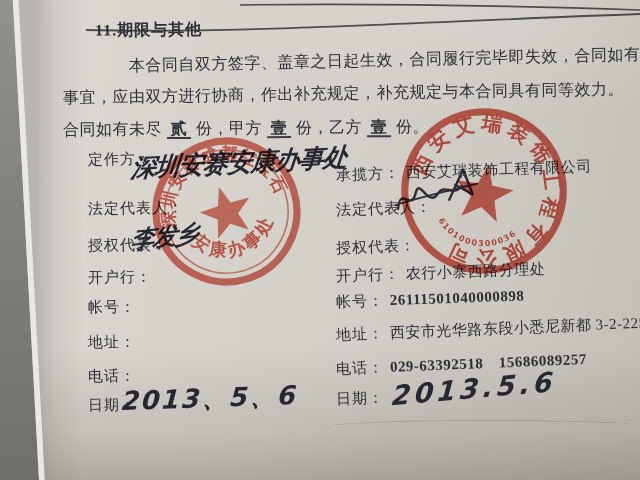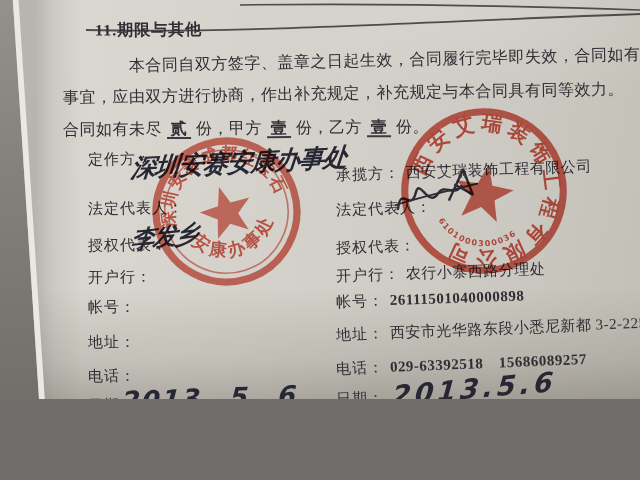--- a/index.html
+++ b/index.html
@@ -1,18 +1,18 @@
 <!DOCTYPE html>
 <html><head>
 <meta charset="utf-8">
 <style>
   html,body{margin:0;padding:0;}
   body{width:640px;height:480px;overflow:hidden;background:#6f6e6a;
        font-family:"Liberation Serif","DejaVu Serif",serif;}
-  #stage{position:relative;width:640px;height:399px;overflow:hidden;}
+  #stage{position:relative;width:640px;height:480px;overflow:hidden;}
 
   
   .bg-strip{position:absolute;inset:0;
     background:linear-gradient(180deg,#93918c 0%,#84827d 40%,#716f6a 100%);
     clip-path:polygon(0 0,2.0% 0,6.1% 100%,0 100%);}
   .paper{position:absolute;inset:0;
     background:
       linear-gradient(180deg,rgba(0,0,0,0) 72%,rgba(70,66,56,.14) 90%,rgba(70,66,56,.30) 100%),
       linear-gradient(90deg,rgba(92,90,84,.28) 5.4%,rgba(92,90,84,.10) 8.5%,rgba(0,0,0,0) 13%),
       radial-gradient(70% 35% at 78% 4%,rgba(255,255,255,.14),rgba(0,0,0,0) 60%),

